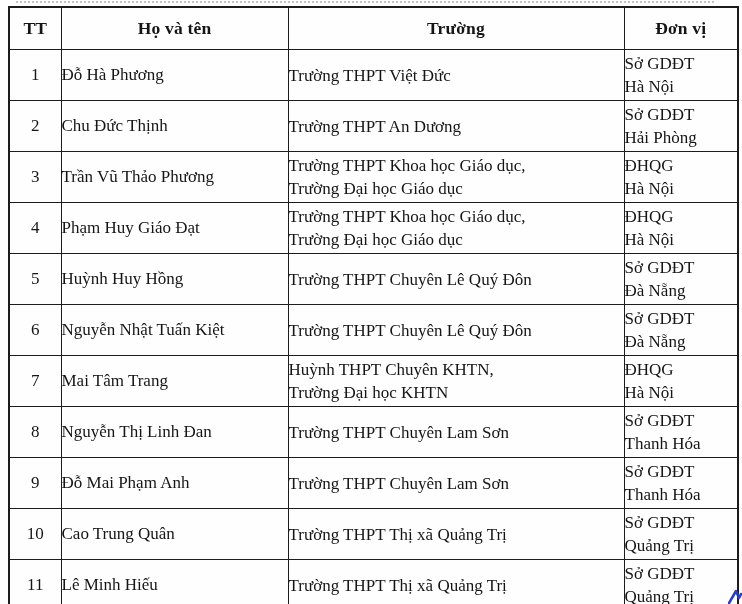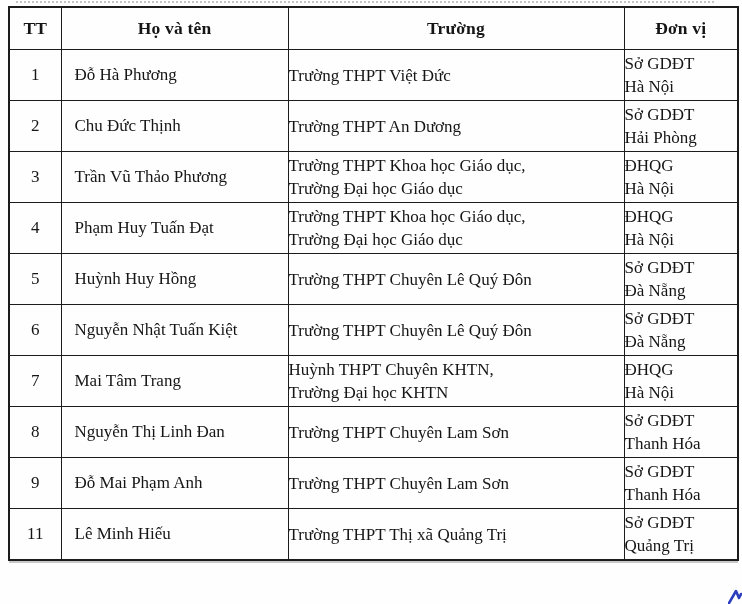--- a/index.html
+++ b/index.html
@@ -60,21 +60,20 @@
   td {
     height: 50px;
     font-size: 17px;
     vertical-align: middle;
     white-space: nowrap;
   }
   td.col-tt {
     text-align: center;
   }
   td.col-name {
-    padding-left: 13px;
   }
   td.col-school {
     padding-left: 0;
     line-height: 23px;
   }
   td.col-unit {
     line-height: 23.5px;
   }
   .pen-mark {
     position: absolute;
@@ -136,21 +135,21 @@
             <div>Trường THPT Khoa học Giáo dục,</div>
             <div>Trường Đại học Giáo dục</div>
           </td>
           <td class="col-unit">
             <div>ĐHQG</div>
             <div>Hà Nội</div>
           </td>
         </tr>
         <tr>
           <td class="col-tt">4</td>
-          <td class="col-name">Phạm Huy Tuấn Đạt</td>
+          <td class="col-name">Phạm Huy Giáo Đạt</td>
           <td class="col-school">
             <div>Trường THPT Khoa học Giáo dục,</div>
             <div>Trường Đại học Giáo dục</div>
           </td>
           <td class="col-unit">
             <div>ĐHQG</div>
             <div>Hà Nội</div>
           </td>
         </tr>
         <tr>
@@ -200,20 +199,31 @@
         </tr>
         <tr>
           <td class="col-tt">9</td>
           <td class="col-name">Đỗ Mai Phạm Anh</td>
           <td class="col-school">
             <div>Trường THPT Chuyên Lam Sơn</div>
           </td>
           <td class="col-unit">
             <div>Sở GDĐT</div>
             <div>Thanh Hóa</div>
+          </td>
+        </tr>
+        <tr>
+          <td class="col-tt">10</td>
+          <td class="col-name">Cao Trung Quân</td>
+          <td class="col-school">
+            <div>Trường THPT Thị xã Quảng Trị</div>
+          </td>
+          <td class="col-unit">
+            <div>Sở GDĐT</div>
+            <div>Quảng Trị</div>
           </td>
         </tr>
         <tr>
           <td class="col-tt">11</td>
           <td class="col-name">Lê Minh Hiếu</td>
           <td class="col-school">
             <div>Trường THPT Thị xã Quảng Trị</div>
           </td>
           <td class="col-unit">
             <div>Sở GDĐT</div>

